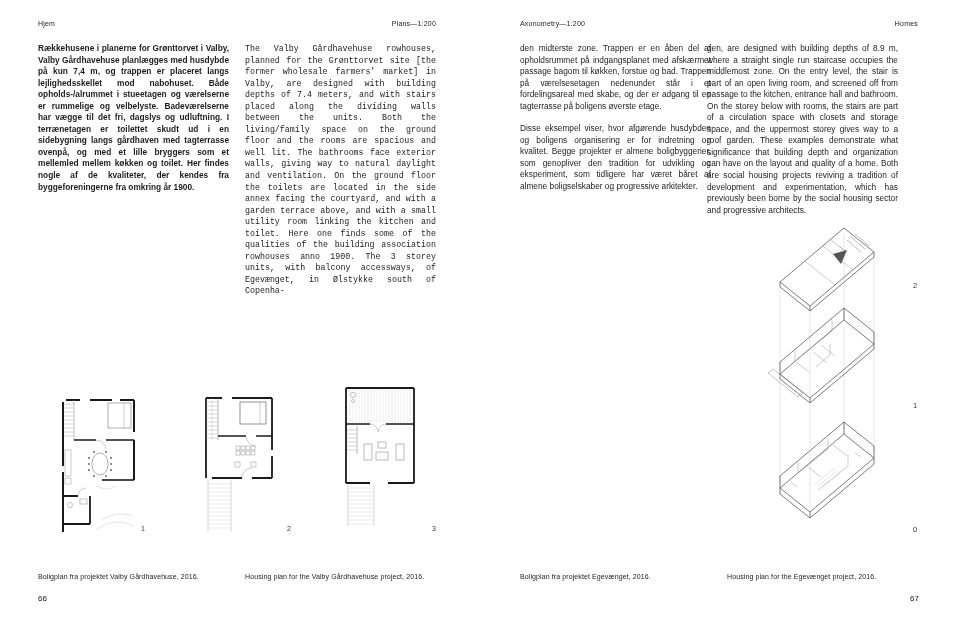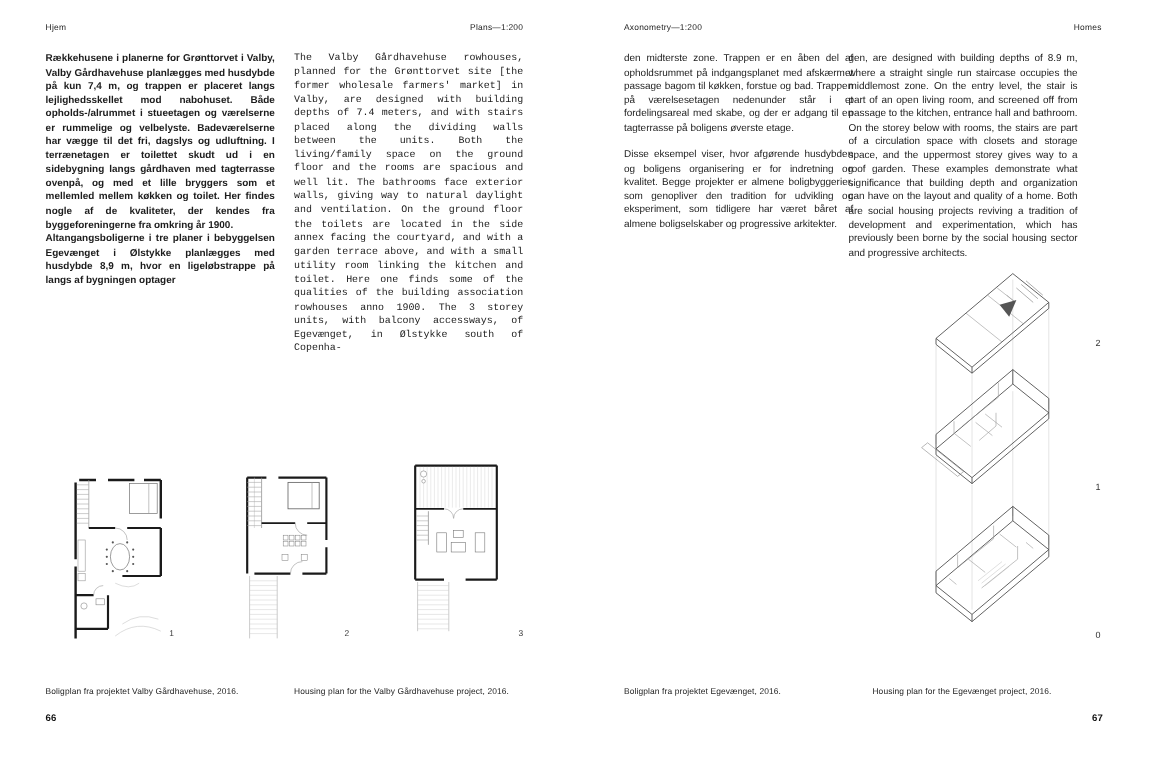--- a/index.html
+++ b/index.html
@@ -9,36 +9,35 @@
   }
   .abs{position:absolute;}
   .runhead{font-size:7px;letter-spacing:.2px;color:#222;}
   .col{
     width:191px;font-size:8.3px;line-height:11.55px;text-align:justify;
     color:#1c1c1c;
   }
   .col p{margin:0;}
   .col p + p.gap{margin-top:11px;}
   .caption{font-size:7px;color:#222;letter-spacing:.1px;}
-  .pagenum{font-size:8px;font-weight:bold;color:#111;}
+  .pagenum{font-size:8px;font-weight:normal;color:#111;}
   .plannum{font-size:7px;color:#333;}
   .axonnum{font-size:7.5px;color:#333;}
   svg{display:block;}
 </style>
 </head>
 <body>
 
 <div class="abs runhead" style="left:38px;top:20px;">Hjem</div>
 <div class="abs runhead" style="left:246px;top:20px;width:190px;text-align:right;">Plans—1:200</div>
 <div class="abs runhead" style="left:520px;top:20px;">Axonometry—1:200</div>
 <div class="abs runhead" style="left:728px;top:20px;width:190px;text-align:right;">Homes</div>
 
 <div class="abs col" style="left:38px;top:43px;font-weight:bold;">
   <p>Rækkehusene i planerne for Grønttorvet i Valby, Valby Gårdhavehuse planlægges med husdybde på kun 7,4 m, og trappen er placeret langs lejlighedsskellet mod nabohuset. Både opholds-/alrummet i stueetagen og værelserne er rummelige og velbelyste. Badeværelserne har vægge til det fri, dagslys og udluftning. I terrænetagen er toilettet skudt ud i en sidebygning langs gårdhaven med tagterrasse ovenpå, og med et lille bryggers som et mellemled mellem køkken og toilet. Her findes nogle af de kvaliteter, der kendes fra byggeforeningerne fra omkring år 1900.</p>
-  <p>Altangangsboligerne i tre planer i bebyggelsen Egevænget i Ølstykke planlægges med husdybde 8,9 m, hvor en ligeløbstrappe på langs af bygningen optager</p>
 </div>
 <div class="abs col" style="left:245px;top:43px;font-family:Liberation Mono, monospace;">
   <p>The Valby Gårdhavehuse rowhouses, planned for the Grønttorvet site [the former wholesale farmers' market] in Valby, are designed with building depths of 7.4 meters, and with stairs placed along the dividing walls between the units. Both the living/family space on the ground floor and the rooms are spacious and well lit. The bathrooms face exterior walls, giving way to natural daylight and ventilation. On the ground floor the toilets are located in the side annex facing the courtyard, and with a garden terrace above, and with a small utility room linking the kitchen and toilet. Here one finds some of the qualities of the building association rowhouses anno 1900. The 3 storey units, with balcony accessways, of Egevænget, in Ølstykke south of Copenha-</p>
 </div>
 
 <div class="abs col" style="left:520px;top:43px;">
   <p>den midterste zone. Trappen er en åben del af opholdsrummet på indgangsplanet med afskærmet passage bagom til køkken, forstue og bad. Trappen på værelsesetagen nedenunder står i et fordelingsareal med skabe, og der er adgang til en tagterrasse på boligens øverste etage.</p>
   <p class="gap">Disse eksempel viser, hvor afgørende husdybden og boligens organisering er for indretning og kvalitet. Begge projekter er almene boligbyggerier, som genopliver den tradition for udvikling og eksperiment, som tidligere har været båret af almene boligselskaber og progressive arkitekter.</p>
 </div>
 <div class="abs col" style="left:707px;top:43px;">

